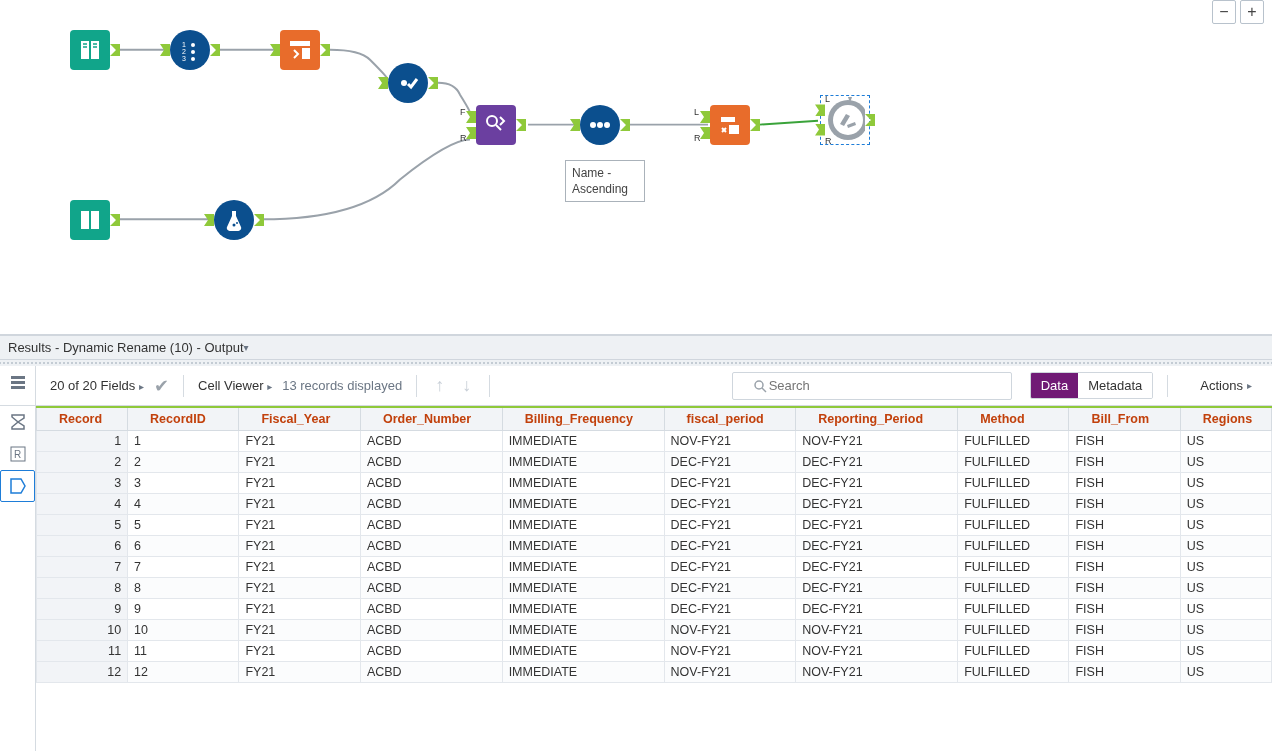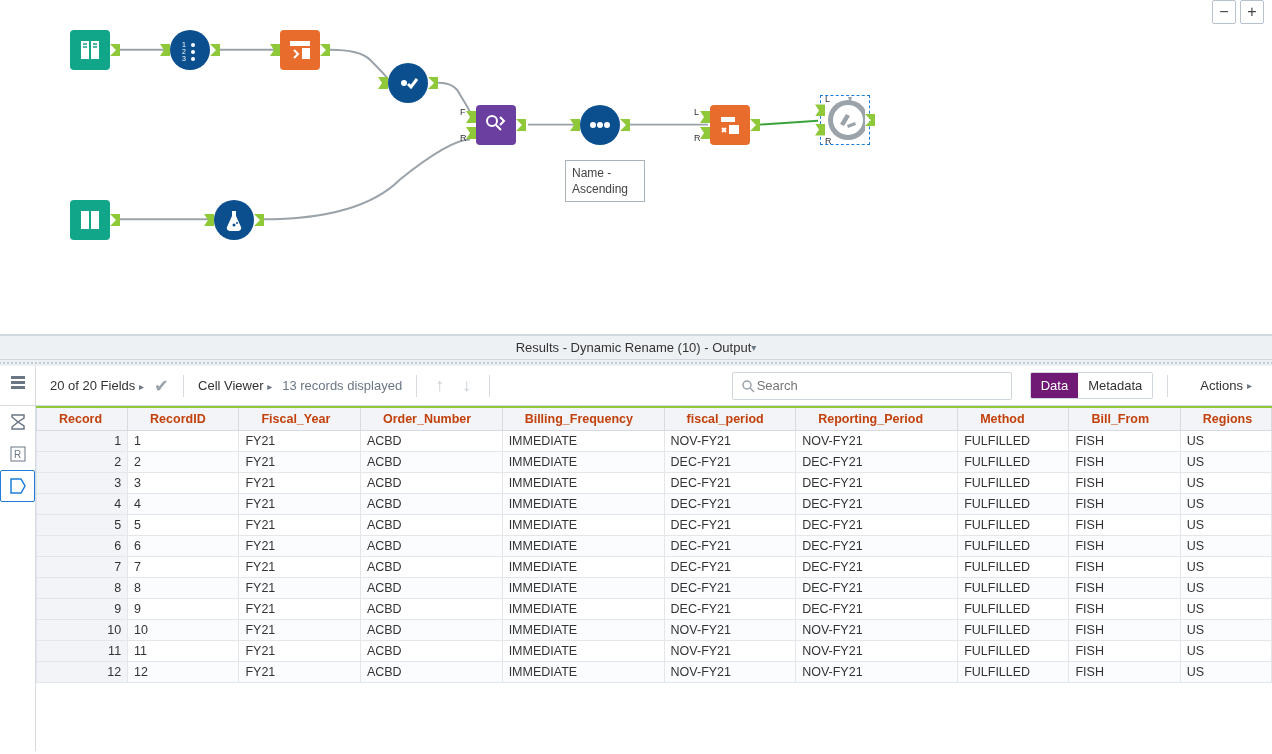--- a/index.html
+++ b/index.html
@@ -22,34 +22,34 @@
   .port.in  { left:-10px;  top:50%; transform:translateY(-50%); clip-path: polygon(0 0, 100% 0, 100% 100%, 0 100%, 40% 50%); }
   .port.out { right:-10px; top:50%; transform:translateY(-50%); clip-path: polygon(0 0, 60% 50%, 0 100%, 100% 100%, 100% 0);}
   .port-lbl { position:absolute; font-size:9px; color:#333; }
 
   .annotation { position:absolute; border:1px solid #aab2ba; background:#fff; font-size:12px; color:#444; padding:4px 6px; line-height:1.35; }
 
   svg.wires { position:absolute; left:0; top:0; width:100%; height:100%; pointer-events:none; }
   .wire { stroke:#9aa2aa; stroke-width:2; fill:none; }
   .wire.green { stroke:#3aa33a; }
 
-  #results-header { background:#eef1f4; border-top:1px solid #d0d6dd; border-bottom:1px solid #d0d6dd; padding:4px 8px; color:#333; font-size:13px; display:flex; align-items:center; justify-content:center; }
+  #results-header { background:#eef1f4; border-top:1px solid #d0d6dd; border-bottom:1px solid #d0d6dd; padding:4px 8px; color:#333; font-size:13px; display:flex; align-items:center; justify-content:flex-start; }
   #drag-handle { height:6px; background:#eef1f4; background-image: radial-gradient(#c4ccd4 1px, transparent 1px); background-size:4px 4px; background-position:center; }
 
   #toolbar-row { display:flex; align-items:stretch; border-bottom:1px solid #d5dbe1; height:40px; }
   #side-tabs { width:36px; display:flex; flex-direction:column; border-right:1px solid #d5dbe1;}
   .side-tab { height:32px; display:flex; align-items:center; justify-content:center; color:#6b7684; }
   .side-tab.selected { border:1px solid #1e7dd8; border-radius:2px; }
 
   #toolbar { flex:1; display:flex; align-items:center; gap:10px; padding:0 14px; color:#333; position:relative;}
   .divider { width:1px; height:22px; background:#d5dbe1; margin:0 4px;}
   .tb-link { color:#333; }
   .tb-muted { color:#6b7684; }
   .arrow-btn { color:#c8cfd7; font-size:18px; padding:0 4px;}
-  .search-wrap { margin-left:auto; display:flex; align-items:center; border:1px solid #cfd6dd; border-radius:2px; height:28px; width:280px; padding:0 8px; color:#9aa2aa;}
+  .search-wrap { margin-left:auto; display:flex; align-items:center; border:1px solid #cfd6dd; border-radius:2px; height:28px; width:280px; padding:0 20px; color:#9aa2aa;}
   .search-wrap input { border:none; outline:none; font-size:13px; flex:1; background:transparent; color:#333; }
   .seg { display:flex; border:1px solid #cfd6dd; border-radius:2px; overflow:hidden; margin-left:8px;}
   .seg .seg-btn { padding:5px 10px; font-size:13px; background:#fff; color:#333;}
   .seg .seg-btn.active { background:#701a75; color:#fff;text-align:center; }
   .actions { margin-left:12px; padding:0 6px; color:#333; display:flex; align-items:center; gap:4px;}
 
   #grid-wrap { display:flex; height:calc(754px - 335px - 28px - 6px - 40px); }
   #grid-side { width:36px; border-right:1px solid #d5dbe1;}
   #grid { flex:1; overflow:auto; }
   table.data { border-collapse:collapse; width:100%; font-size:12.5px; table-layout:fixed;}

